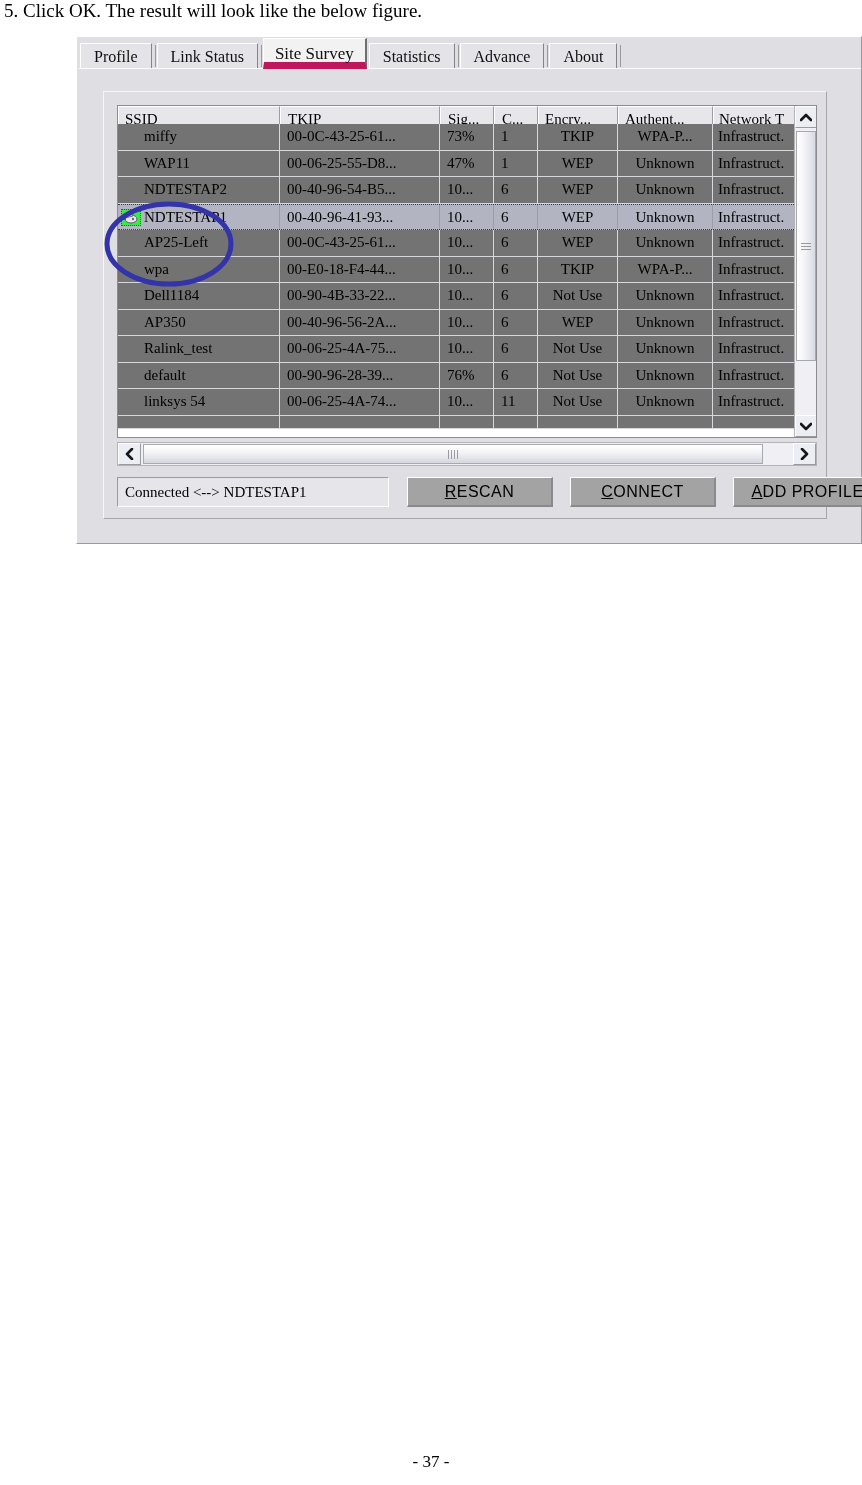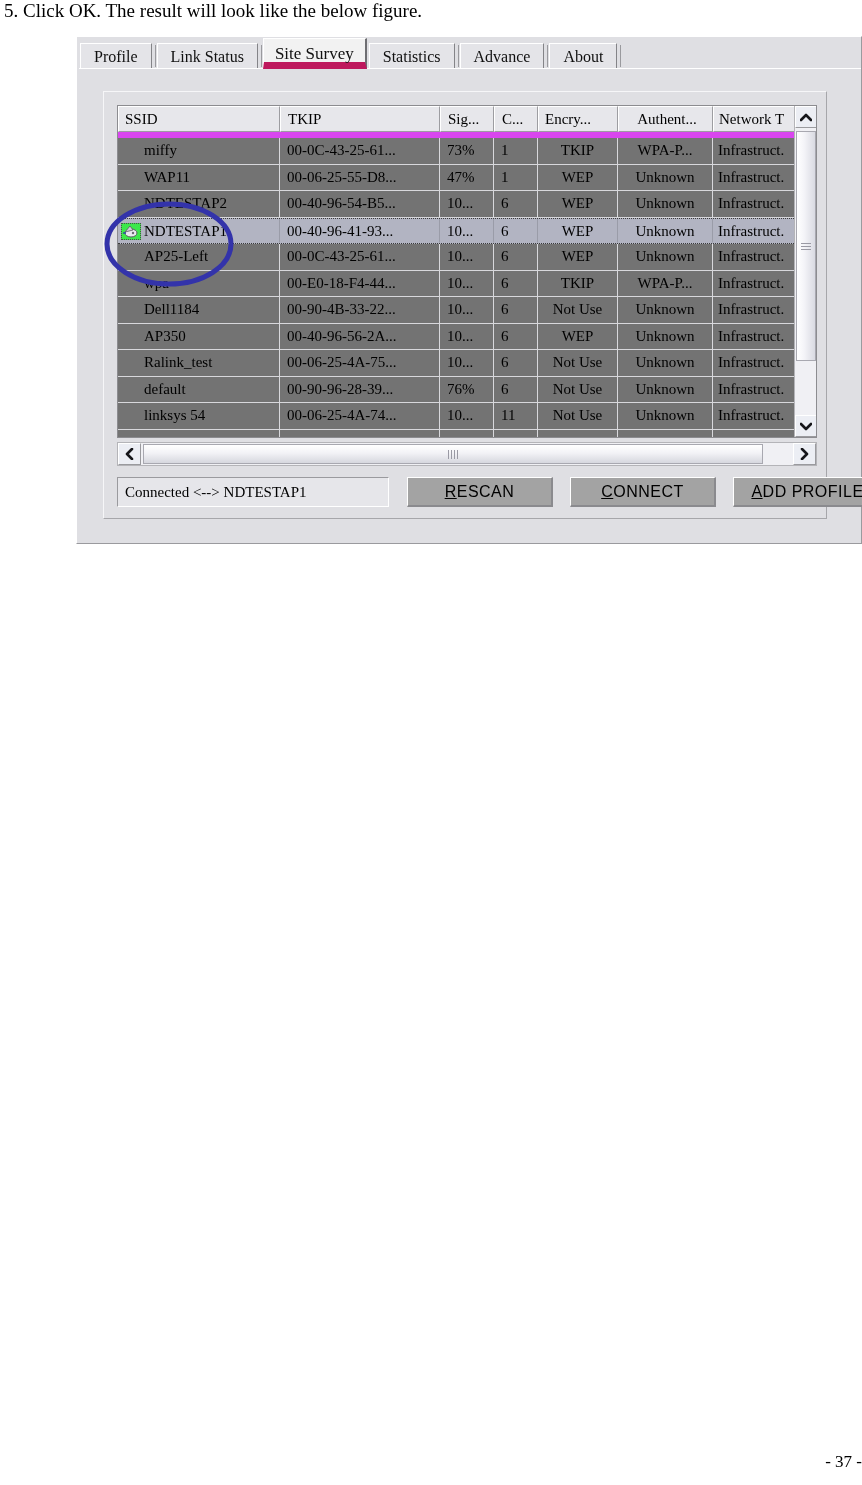--- a/index.html
+++ b/index.html
@@ -123,21 +123,21 @@
     top: 13px;
     width: 700px;
     height: 333px;
     background: #ffffff;
     border: 1px solid #8c8c90;
     box-sizing: border-box;
     overflow: hidden;
   }
   .lv-header {
     display: flex;
-    height: 32px;
+    height: 18px;
     background: #d946ef;
     box-sizing: border-box;
   }
   .lv-th {
     height: 26px;
     line-height: 25px;
     background: #e7e7eb;
     border-top: 1px solid #ffffff;
     border-left: 1px solid #ffffff;
     border-right: 1px solid #9d9da1;
@@ -367,21 +367,21 @@
     pointer-events: none;
     z-index: 40;
   }
 
   
   .page-footer {
     position: absolute;
     left: 0;
     top: 1452px;
     width: 862px;
-    text-align: right;
+    text-align: center;
     font-family: "Liberation Serif", "DejaVu Serif", serif;
     font-size: 17px;
     color: #000000;
   }
 </style>
 </head>
 <body>
 
 <div class="instruction">5. Click OK. The result will look like the below figure.</div>
 
@@ -405,21 +405,21 @@
     <div class="group-box">
 
       <div class="listview">
 
         <div class="lv-header">
           <div class="lv-th c-ssid" style="padding-left:6px">SSID</div>
           <div class="lv-th c-bssid">TKIP</div>
           <div class="lv-th c-sig">Sig...</div>
           <div class="lv-th c-chan">C...</div>
           <div class="lv-th c-encry" style="text-align:left;padding-left:6px">Encry...</div>
-          <div class="lv-th c-auth" style="text-align:center;padding-left:6px">Authent...</div>
+          <div class="lv-th c-auth" style="text-align:left;padding-left:6px">Authent...</div>
           <div class="lv-th c-net">Network T</div>
         </div>
 
         <div class="lv-rows" id="row-container">
             <div class="lv-row">
               <div class="lv-td c-ssid"><span>miffy</span></div>
               <div class="lv-td c-bssid"><span>00-0C-43-25-61...</span></div>
               <div class="lv-td c-sig"><span>73%</span></div>
               <div class="lv-td c-chan"><span>1</span></div>
               <div class="lv-td c-encry"><span>TKIP</span></div>

